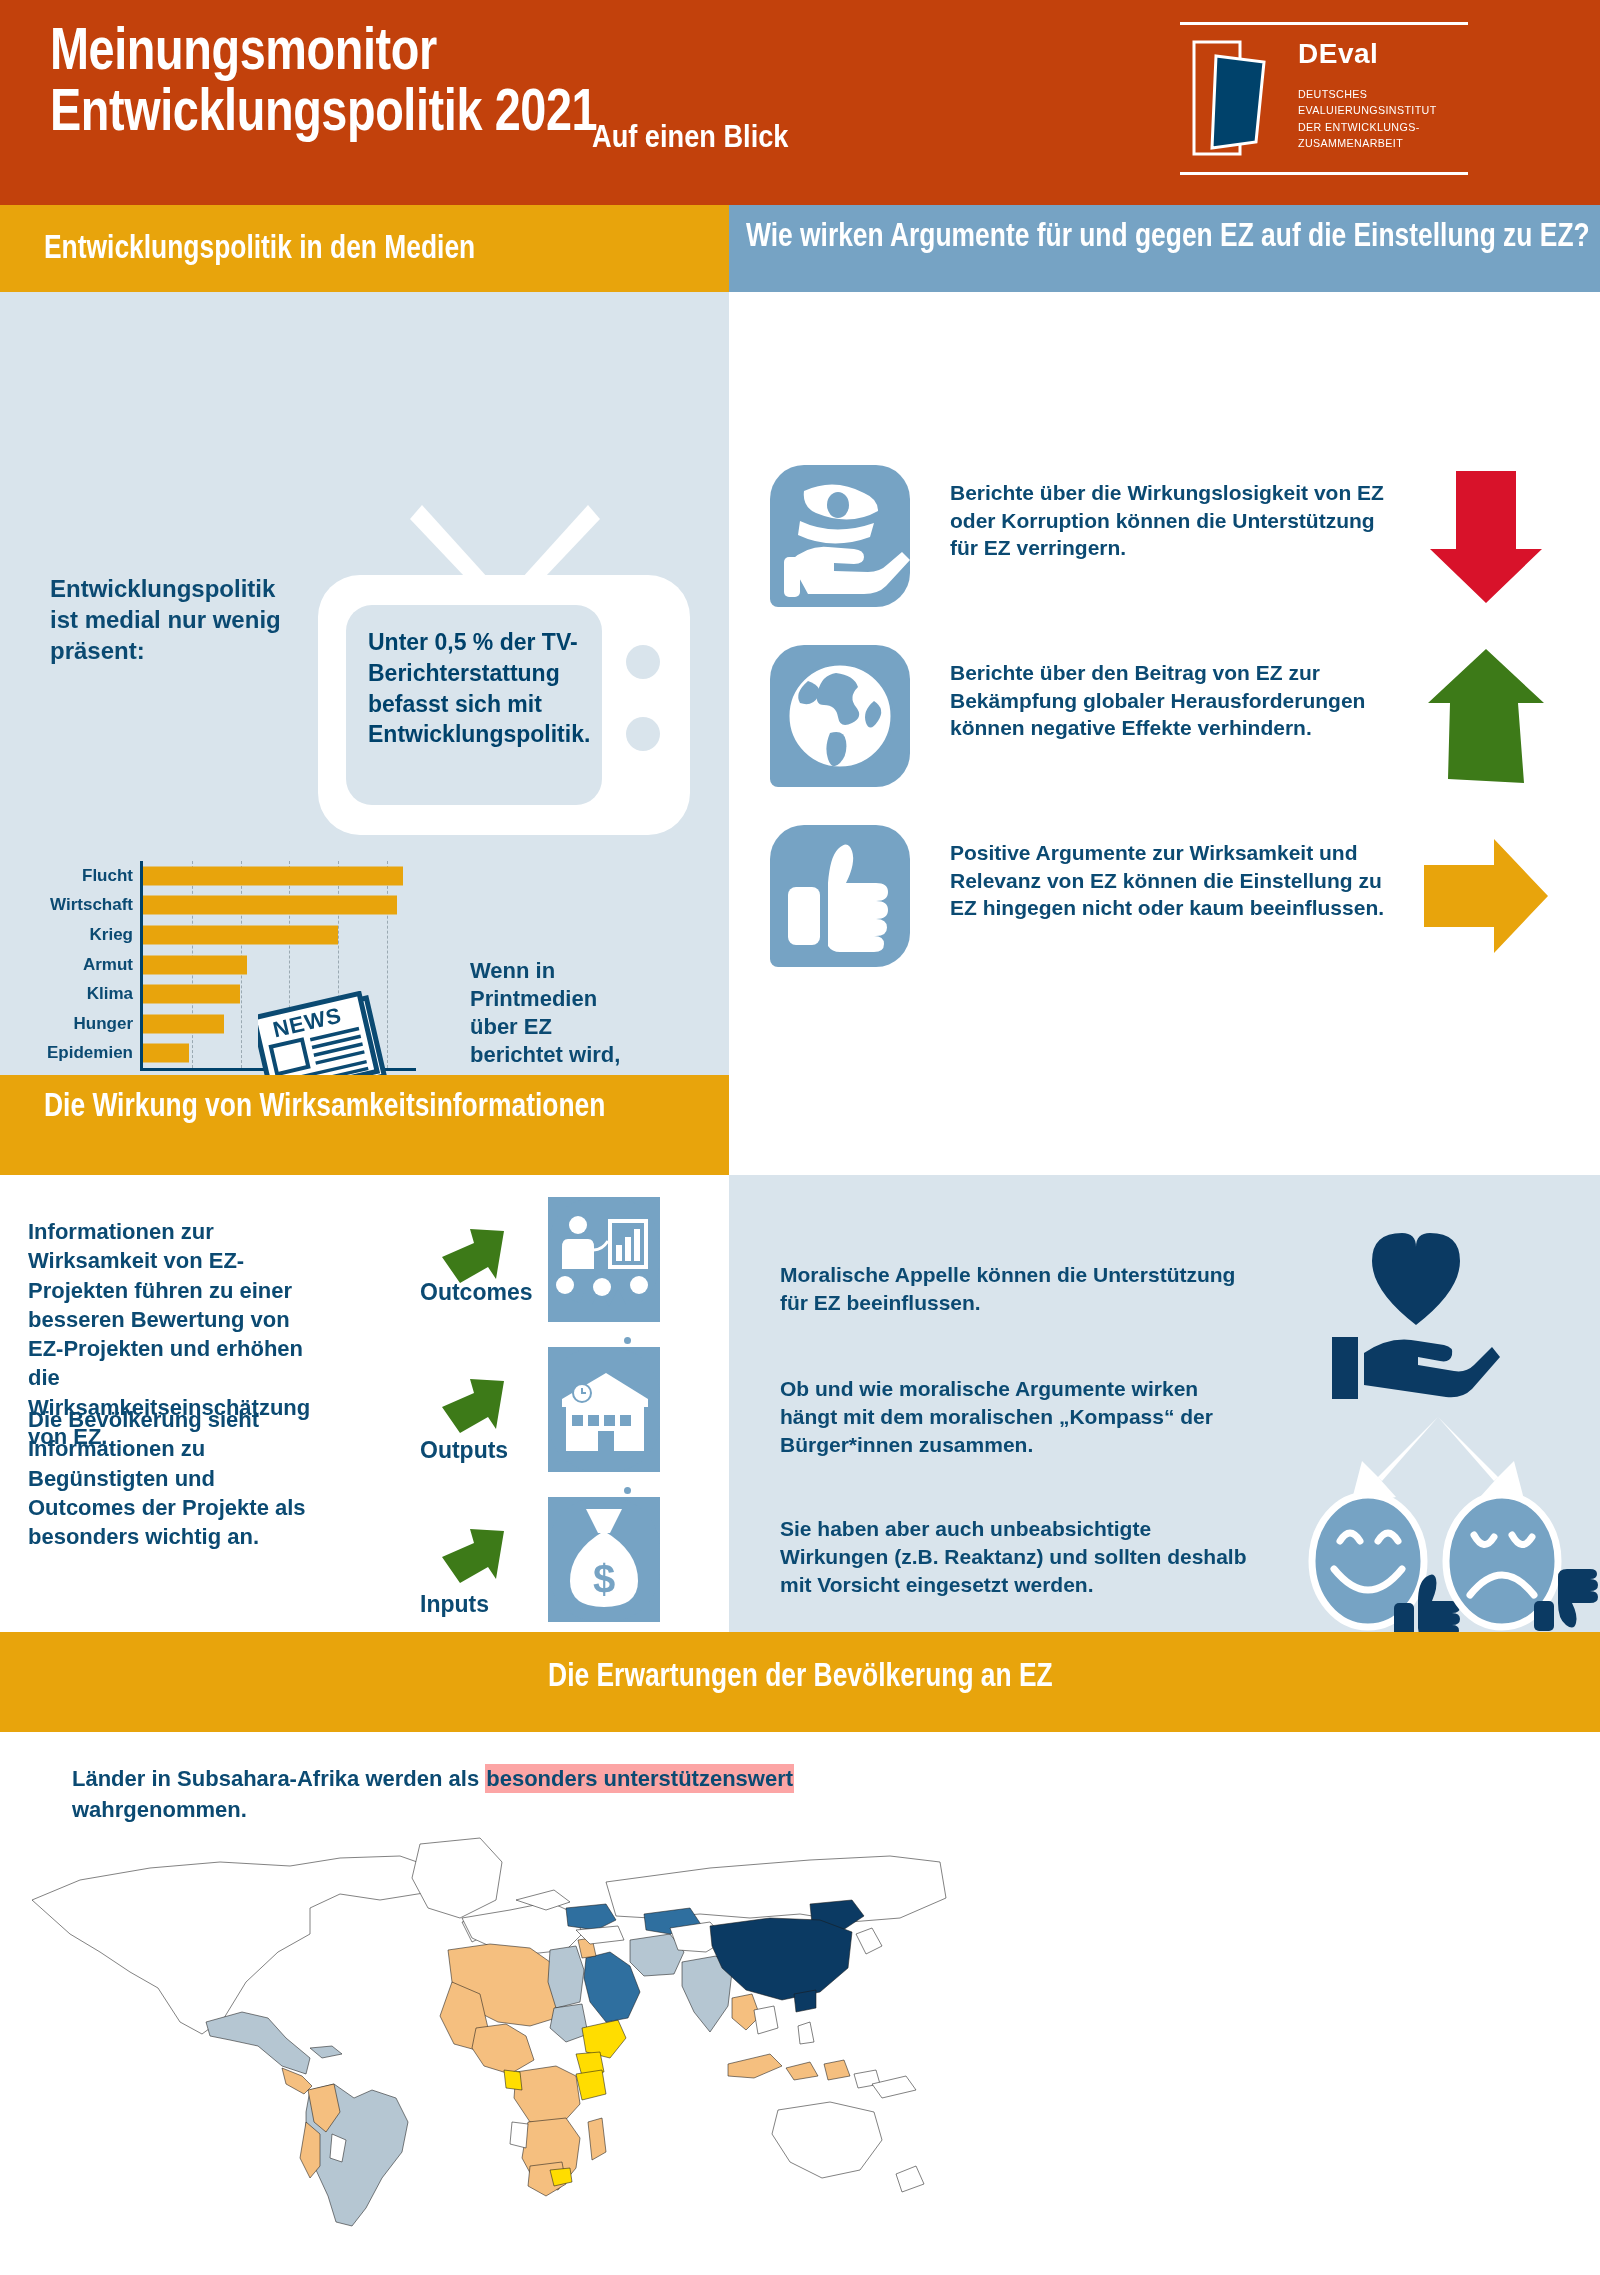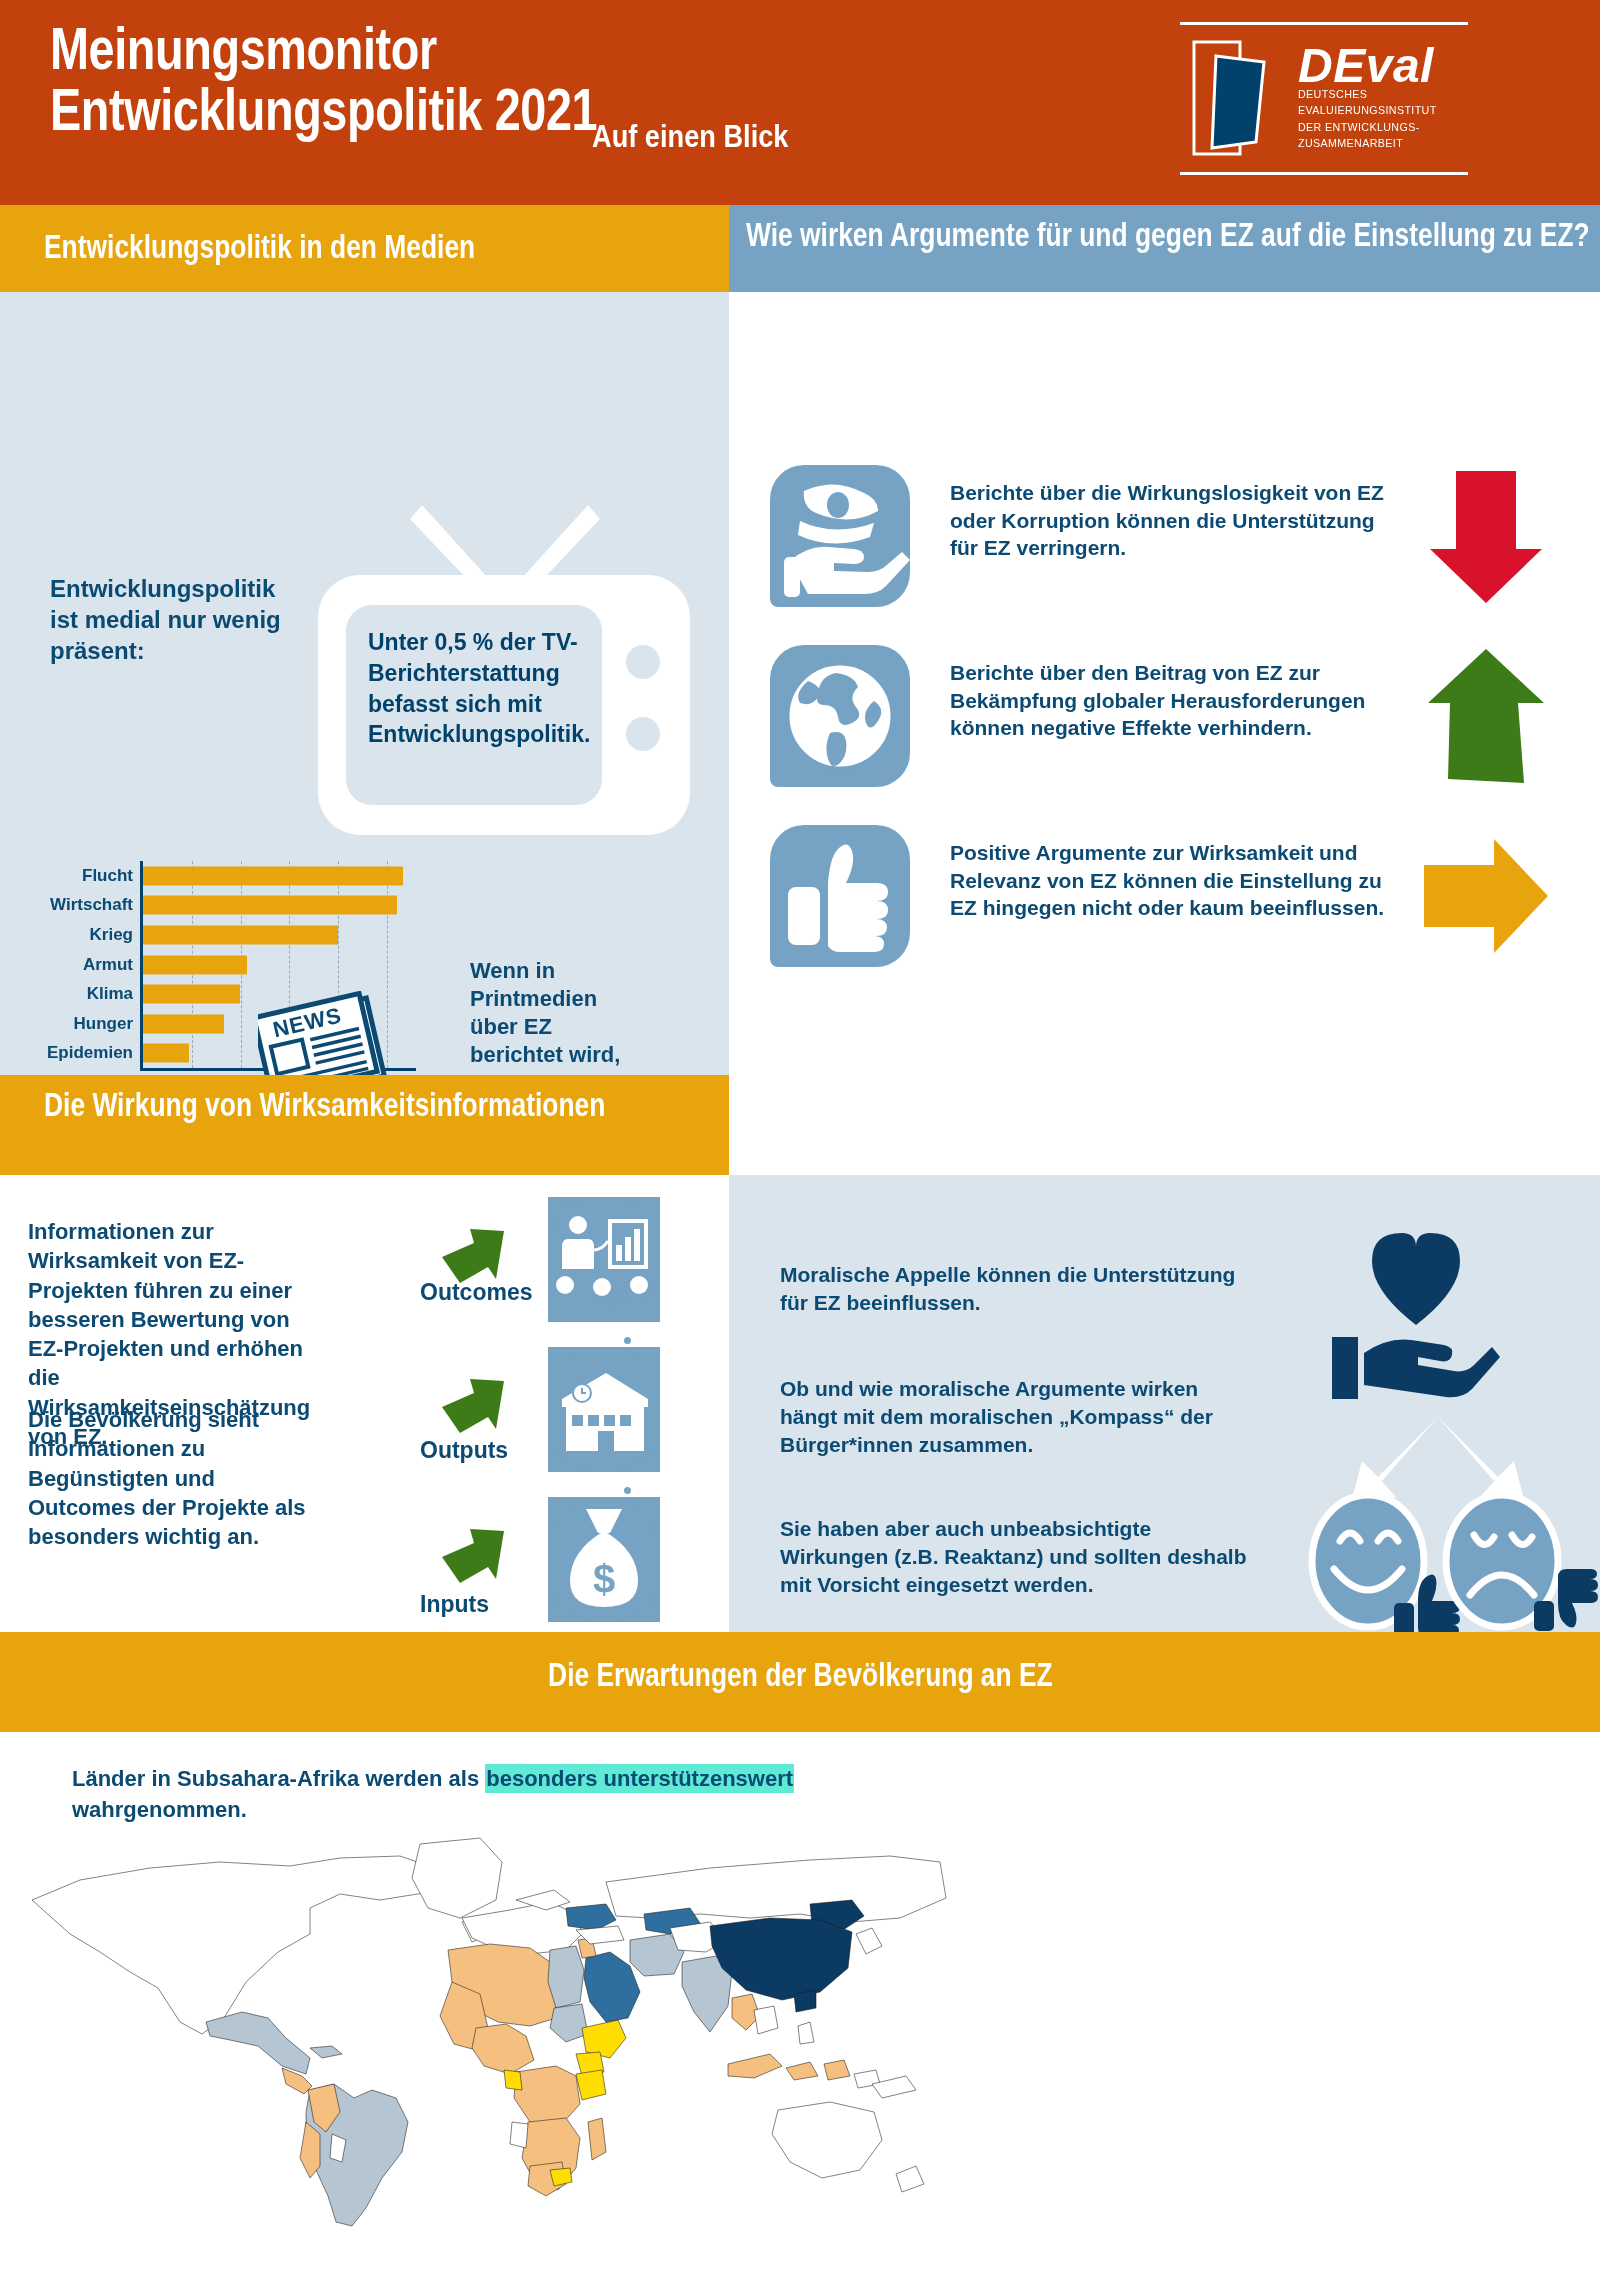--- a/index.html
+++ b/index.html
@@ -40,21 +40,21 @@
     font-size:32px; font-weight:bold; color:#fff;
     transform:scaleX(.85); transform-origin:left center;
   }
   #logo{ position:absolute; left:1180px; top:22px; width:350px; height:160px; }
   #logo .rule{ position:absolute; left:0; width:288px; height:3px; background:#fff; }
   #logo .rule.top{ top:0; }
   #logo .rule.bot{ top:150px; }
   #logo .mark{ position:absolute; left:10px; top:16px; width:82px; height:120px; }
   #logo .name{
     position:absolute; left:118px; top:16px; color:#fff;
-    font-size:48px; font-weight:bold; letter-spacing:.5px;font-style:italic;
+    font-size:28px; font-weight:bold; letter-spacing:.5px;
   }
   #logo .tag{
     position:absolute; left:118px; top:64px; color:#fff;
     font-size:11.5px; line-height:1.42; letter-spacing:.4px;
     transform:scaleX(.93); transform-origin:left top;
     text-transform:uppercase;
   }
 
   
   #band1{ position:absolute; left:0; top:205px; width:1600px; height:870px; }
@@ -145,21 +145,21 @@
 
   
   #band3{ position:absolute; left:0; top:1632px; width:1600px; height:643px; background:#fff; }
   #h-exp{ position:absolute; left:0; top:0; width:1600px; height:100px; background:var(--orange); }
   #h-exp .ht{ position:absolute; left:0; top:24px; width:1600px; text-align:center;
     font-size:33px; font-weight:bold; color:#fff; }
   #h-exp .ht span{ display:inline-block; transform:scaleX(.80); }
 
   #map-cap{ position:absolute; left:72px; top:132px; width:790px;
     font-size:22px; font-weight:bold; line-height:1.4; }
-  #map-cap .hl{ background:#5eead4; padding:2px 1px; }
+  #map-cap .hl{ background:#fca5a5; padding:2px 1px; }
   #worldmap{ position:absolute; left:10px; top:190px; width:960px; height:430px; }
   .wm path{ stroke:#1a1a1a; stroke-width:.55; }
 </style>
 </head>
 <body>
 
 <div id="masthead">
   <div id="mast-title">
     <span class="l1">Meinungsmonitor</span>
     <span class="l2">Entwicklungspolitik 2021</span>

